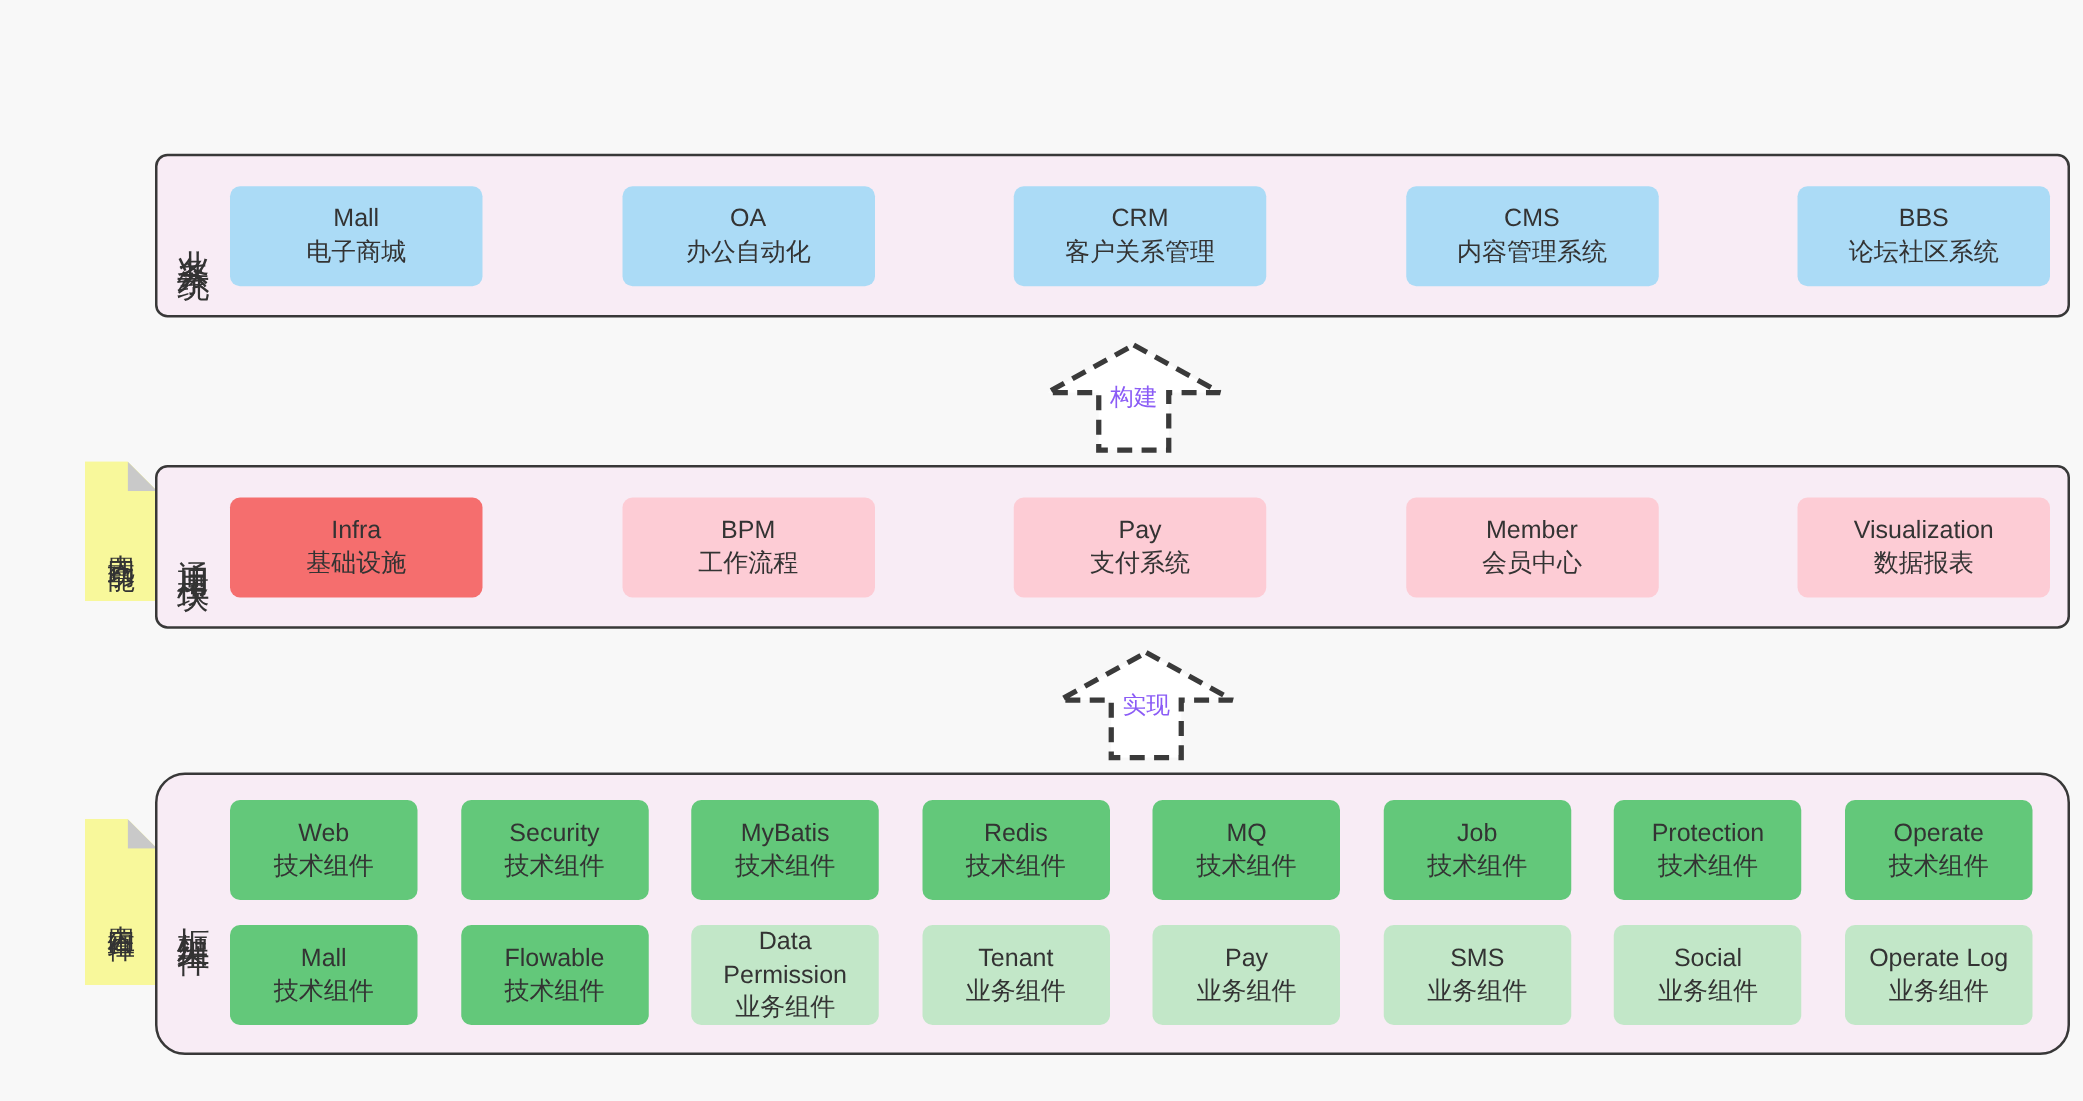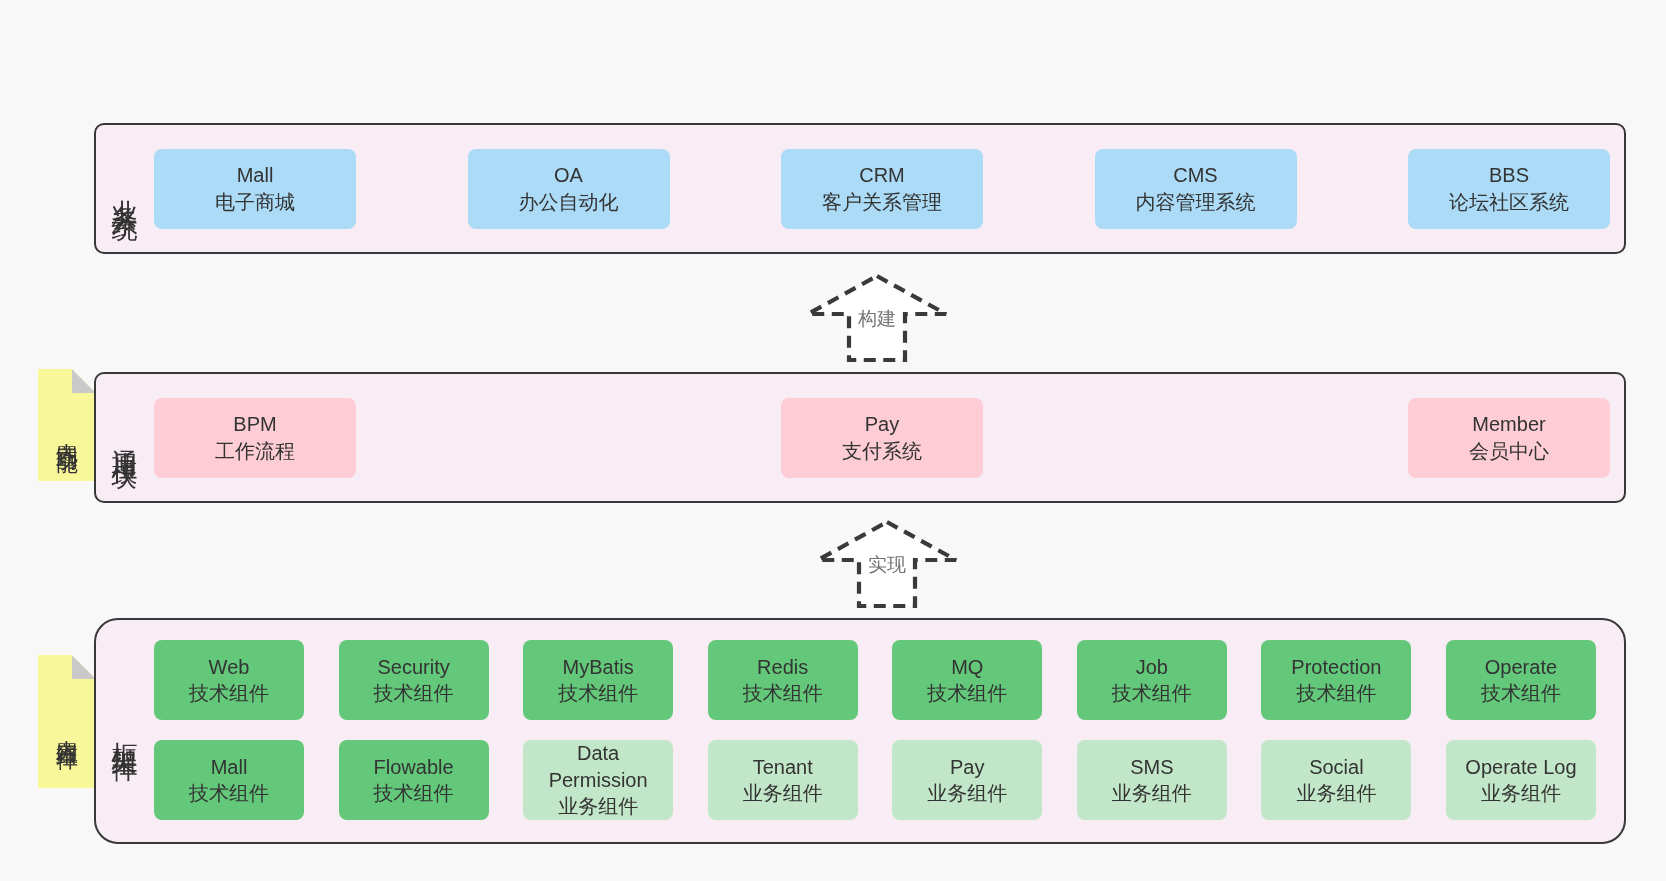--- a/index.html
+++ b/index.html
@@ -2,21 +2,21 @@
 <html><head>
 <meta charset="utf-8">
 <style>
   html,body{margin:0;padding:0;}
   body{
     width:1666px;height:881px;position:relative;overflow:hidden;
     background:#f8f8f8;
     font-family:"Liberation Sans","DejaVu Sans",sans-serif;
     color:#333333;
   }
-  .canvas{position:absolute;inset:0;}
+  .canvas{position:absolute;inset:0;margin-left:30px;}
 
   
   .layer{
     position:absolute;left:94px;width:1532px;box-sizing:border-box;
     background:#f8ecf5;border:2px solid #383838;border-radius:10px;
     display:flex;align-items:stretch;z-index:2;
   }
   #layer-business{top:123px;height:131px;}
   #layer-modules{top:372px;height:131px;}
   #layer-components{top:618px;height:226px;border-radius:24px;}
@@ -77,21 +77,21 @@
   .arrow{position:absolute;width:144px;height:92px;z-index:1;}
   #arrow-build{left:805px;top:272px;}
   #arrow-implement{left:815px;top:518px;}
   .arrow svg{position:absolute;inset:0;width:100%;height:100%;overflow:visible;}
   .arrow path{
     fill:#ffffff;stroke:#3a3a3a;stroke-width:4.2;
     stroke-dasharray:12 7.5;
   }
   .arrow-label{
     position:absolute;left:50%;top:36px;transform:translateX(-50%);
-    background:#ffffff;padding:0 3px;font-size:19px;color:#737373;
+    background:#ffffff;padding:0 3px;font-size:19px;color:#8b5cf6;
     white-space:nowrap;line-height:1.2;
   }
 </style>
 </head>
 <body>
 
 <div class="canvas">
 
   <aside class="note" id="note-modules">
     <i class="fold"></i>
@@ -136,31 +136,39 @@
       <path d="M72 4 L141 42 L100 42 L100 88 L44 88 L44 42 L3 42 Z"></path>
     </svg>
     <span class="arrow-label">构建</span>
   </div>
 
   <section class="layer" id="layer-modules">
     <div class="v-label">
       <span>通用模块</span>
     </div>
     <div class="box-strip">
+        <div class="box red">
+          <div class="en">Infra</div>
+          <div class="zh">基础设施</div>
+        </div>
         <div class="box pink">
           <div class="en">BPM</div>
           <div class="zh">工作流程</div>
         </div>
         <div class="box pink">
           <div class="en">Pay</div>
           <div class="zh">支付系统</div>
         </div>
         <div class="box pink">
           <div class="en">Member</div>
           <div class="zh">会员中心</div>
+        </div>
+        <div class="box pink">
+          <div class="en">Visualization</div>
+          <div class="zh">数据报表</div>
         </div>
       </div>
   </section>
 
   <div class="arrow" id="arrow-implement">
     <svg viewBox="0 0 144 92">
       <path d="M72 4 L141 42 L100 42 L100 88 L44 88 L44 42 L3 42 Z"></path>
     </svg>
     <span class="arrow-label">实现</span>
   </div>

